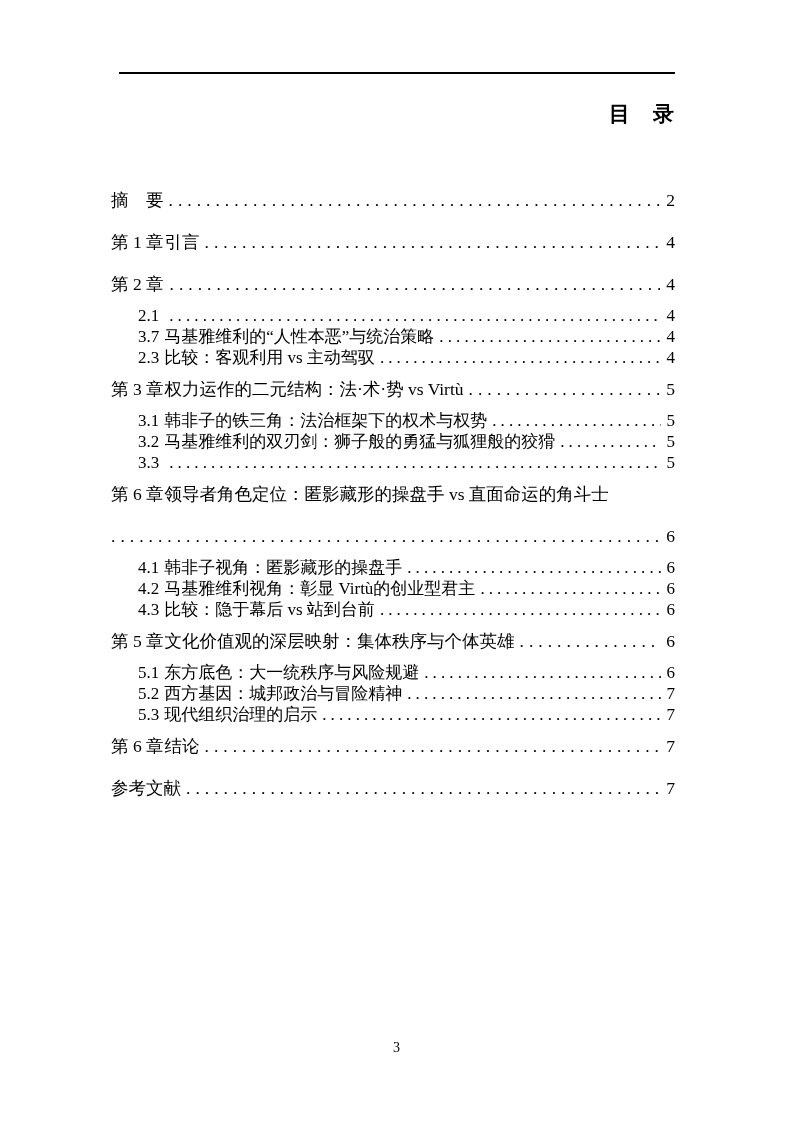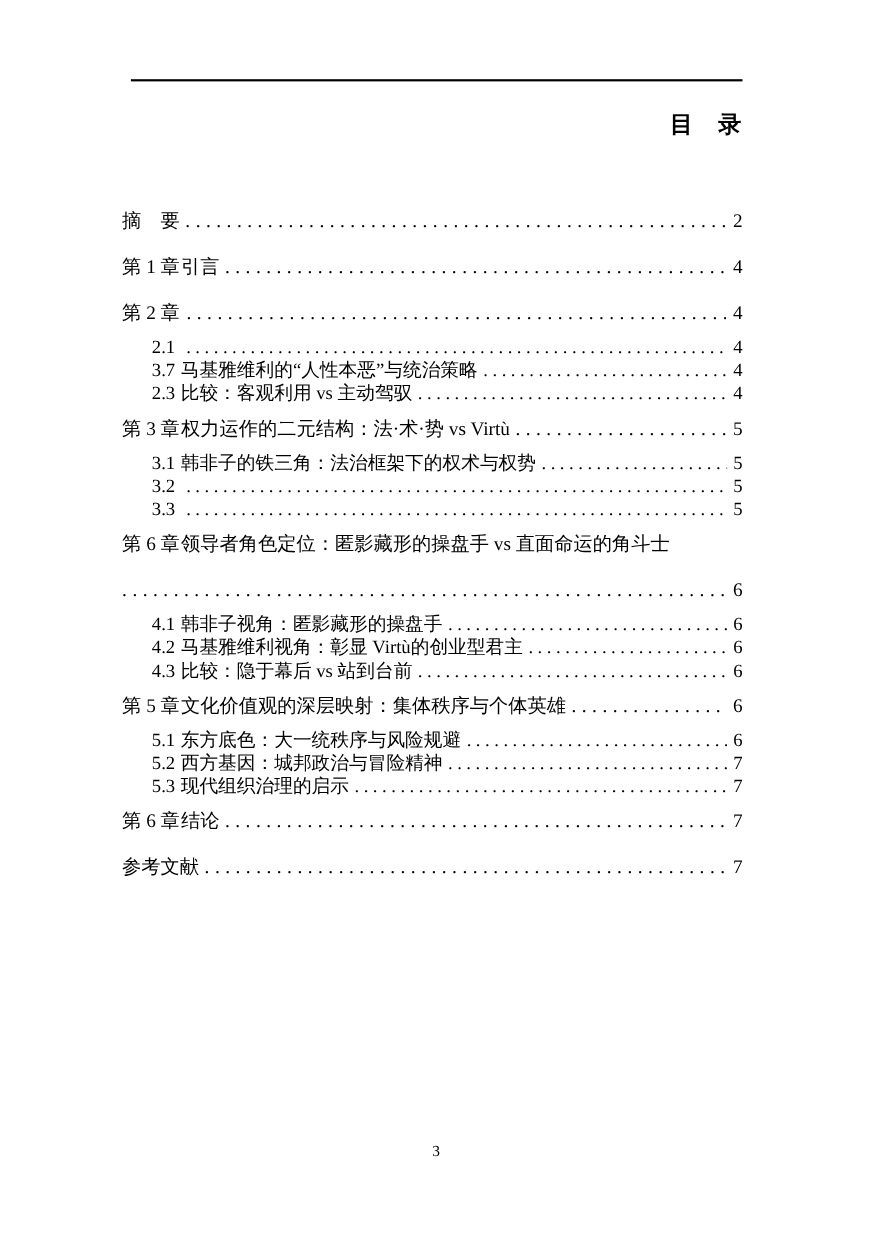--- a/index.html
+++ b/index.html
@@ -93,20 +93,21 @@
 
     <div class="row lv2">
       <span class="lbl">3.1</span>
       <span class="txt">韩非子的铁三角：法治框架下的权术与权势</span>
       <span class="dots"></span>
       <span class="pg">5</span>
     </div>
 
     <div class="row lv2">
       <span class="lbl">3.2</span>
+      <span class="txt">马基雅维利的双刃剑：狮子般的勇猛与狐狸般的狡猾</span>
       <span class="dots"></span>
       <span class="pg">5</span>
     </div>
 
     <div class="row lv2">
       <span class="lbl">3.3</span>
       <span class="dots"></span>
       <span class="pg">5</span>
     </div>
 

